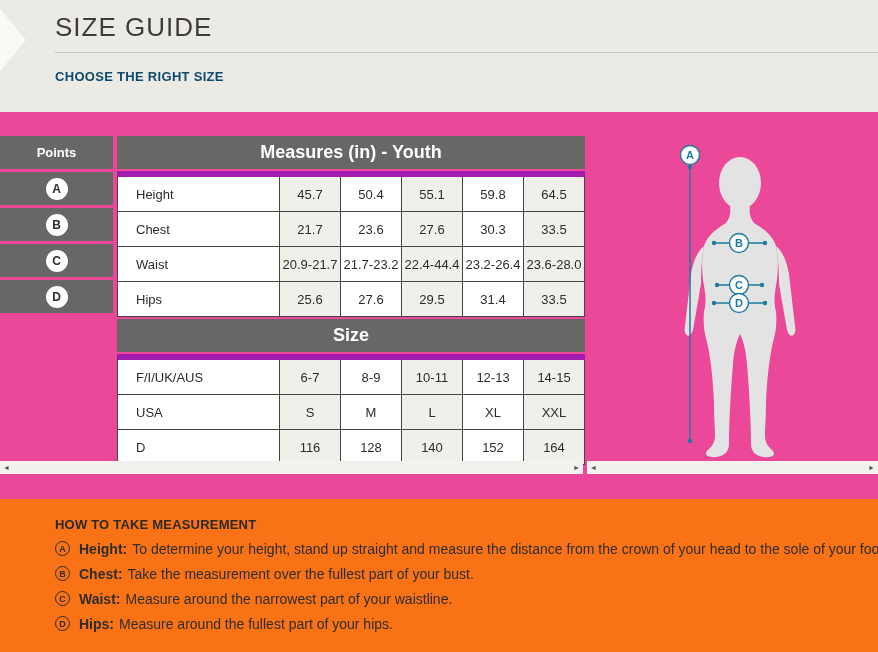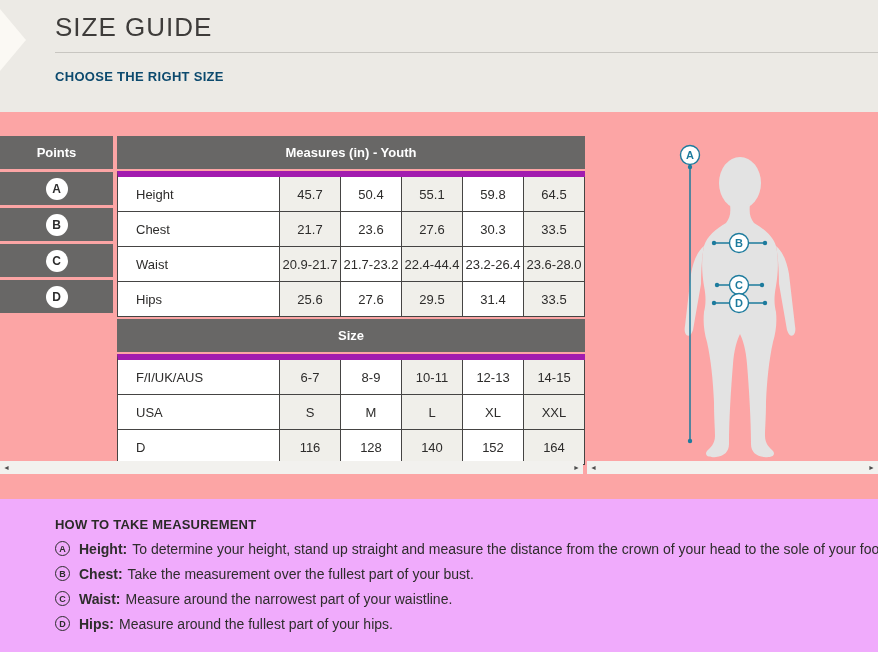--- a/index.html
+++ b/index.html
@@ -18,34 +18,34 @@
   .page-title {
     position:absolute; left:55px; top:12px; margin:0;
     font-size:26px; font-weight:500; letter-spacing:1px; color:#3e3c3a;
   }
   .header-divider { position:absolute; left:55px; right:0; top:52px; height:1px; background:#c8c6c1; }
   .page-subtitle {
     position:absolute; left:55px; top:69px; margin:0;
     font-size:13px; font-weight:bold; letter-spacing:.3px; color:#0c4a6e;
   }
   
-  .content { position:absolute; top:112px; left:0; width:878px; height:387px; background:#fca5a5; }
+  .content { position:absolute; top:112px; left:0; width:878px; height:387px; background:#ec4899; }
   .points-col { position:absolute; left:0; top:24px; width:113px; }
   .points-header, .points-cell {
     height:33px; background:#686766; margin-bottom:3px;
     display:flex; align-items:center; justify-content:center;
   }
   .points-header { color:#ffffff; font-weight:bold; font-size:13px; }
   .point-circle {
     width:22px; height:22px; border-radius:50%; background:#ffffff; color:#2d2d2d;
     font-weight:bold; font-size:12px; display:flex; align-items:center; justify-content:center;
   }
   .measures { position:absolute; left:117px; top:24px; width:468px; }
   .measures-header, .size-header {
-    height:33px; background:#686766; color:#ffffff; font-weight:bold; font-size:13px;
+    height:33px; background:#686766; color:#ffffff; font-weight:bold; font-size:18px;
     display:flex; align-items:center; justify-content:center;
   }
   .measures-header { margin-bottom:2px; }
   .size-header { margin-top:2px; margin-bottom:2px; }
   .grid {
     display:grid; grid-template-columns:162px repeat(5,61px);
     border-top:6px solid #a21caf; border-left:1px solid #454443; width:468px;
   }
   .cell {
     height:35px; border-right:1px solid #454443; border-bottom:1px solid #454443;
@@ -57,21 +57,21 @@
   
   .hscroll { position:absolute; top:349px; height:13px; background:#f2f1ee; }
   .hscroll-left { left:0; width:583px; }
   .hscroll-right { left:587px; width:291px; }
   .scroll-arrow { position:absolute; top:0; height:13px; line-height:13px; font-size:7px; color:#4d4d4d; cursor:default; }
   .scroll-arrow.sa-left { left:3px; }
   .scroll-arrow.sa-right { right:3px; }
   
   .figure { position:absolute; left:620px; top:8px; width:258px; height:340px; }
   
-  .bottom-band { position:absolute; top:499px; left:0; width:878px; height:153px; background:#f0abfc; }
+  .bottom-band { position:absolute; top:499px; left:0; width:878px; height:153px; background:#f97316; }
   .instructions-heading {
     position:absolute; left:55px; top:18px; margin:0;
     font-size:13px; font-weight:bold; letter-spacing:.2px; color:#2b2a28;
   }
   .instruction-list { position:absolute; left:55px; top:41px; right:15px; }
   .instr-row { display:flex; align-items:center; height:17px; margin-bottom:8px; font-size:14px; color:#2e2d2c; white-space:nowrap; }
   .instr-circle {
     flex:0 0 auto; width:15px; height:15px; border:1.5px solid #2d2d2d; border-radius:50%;
     font-size:9px; font-weight:bold; color:#2d2d2d;
     display:flex; align-items:center; justify-content:center; margin-right:9px;

